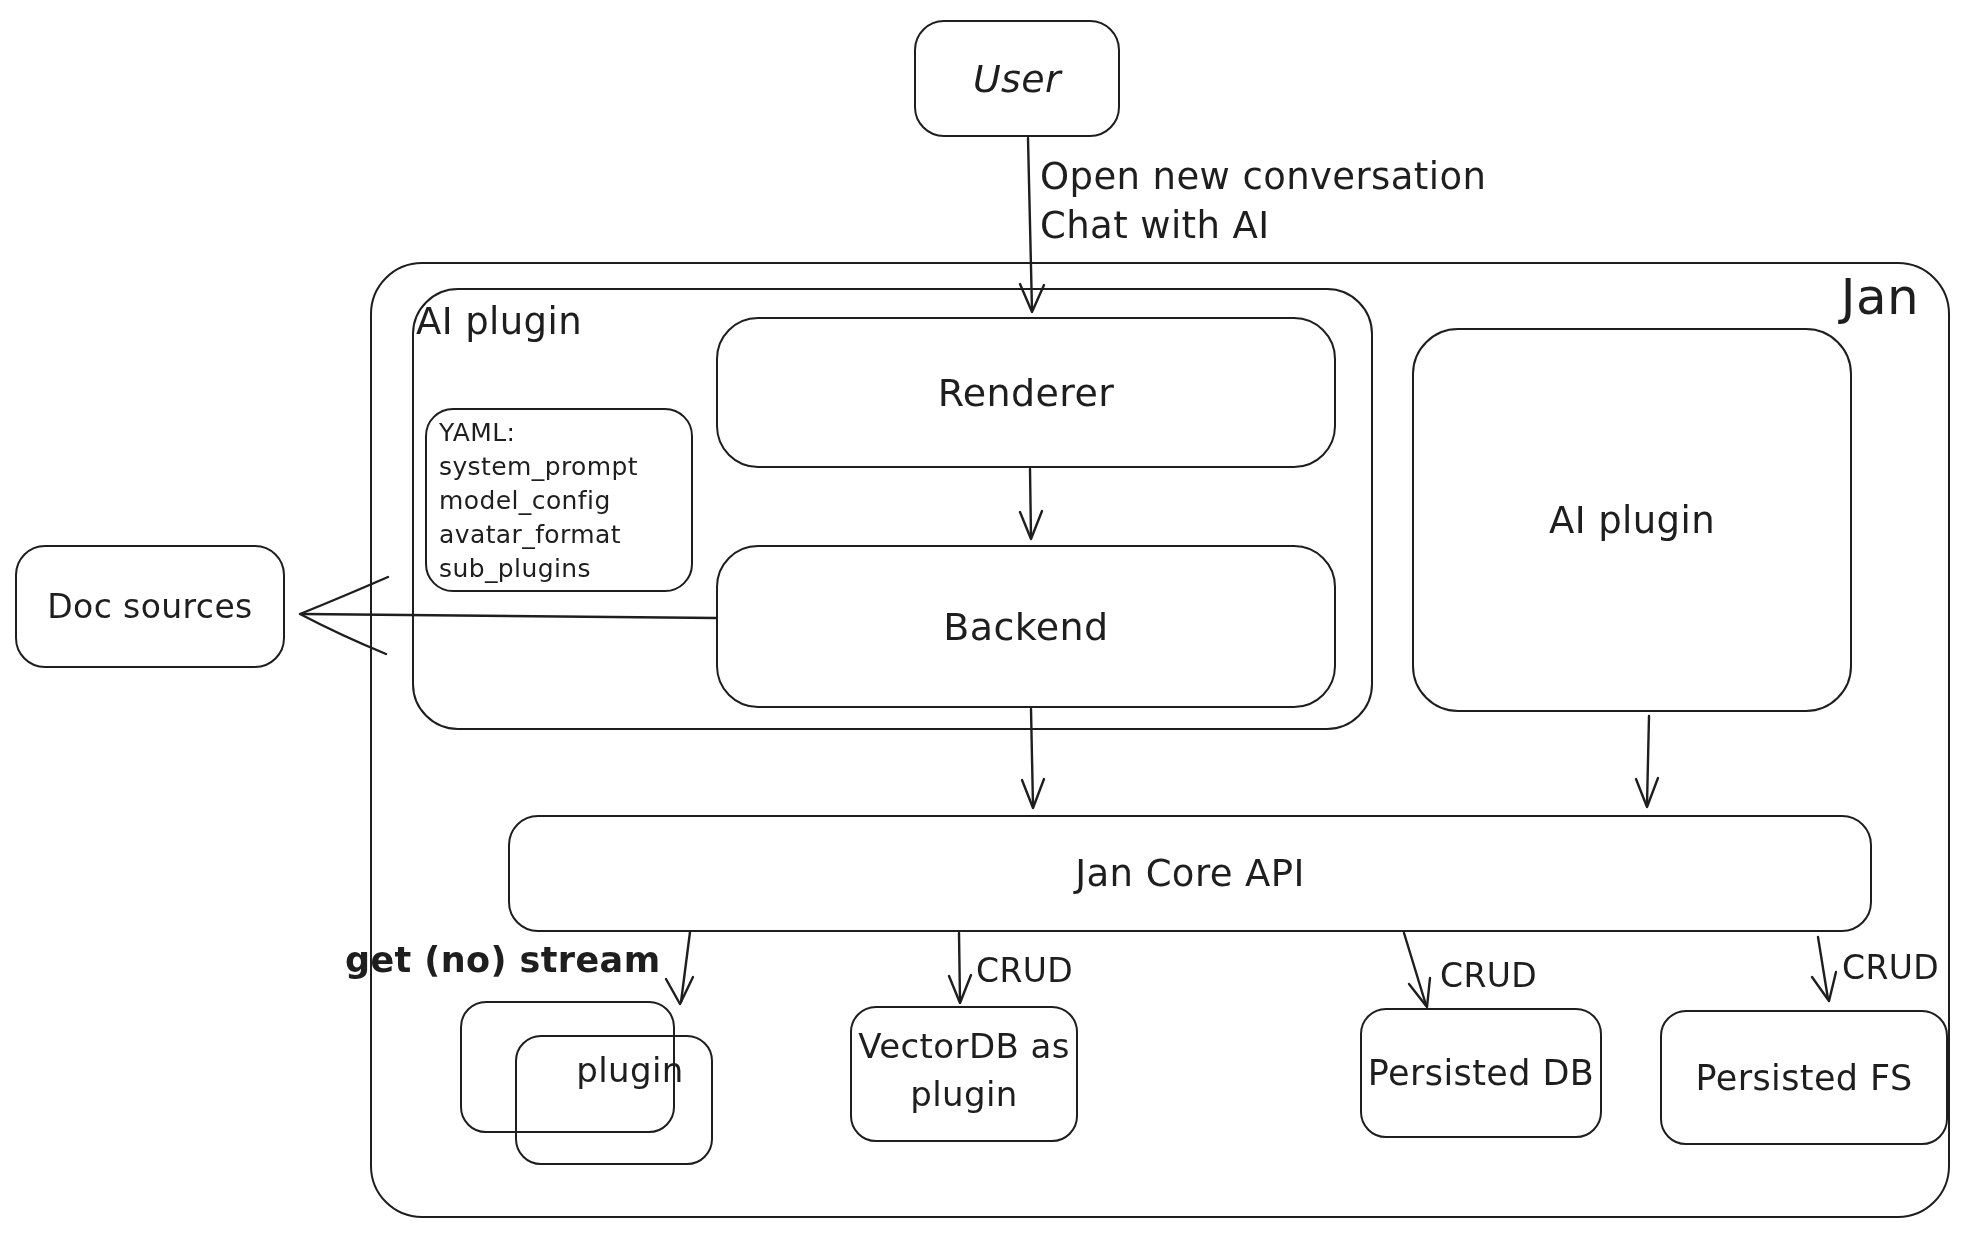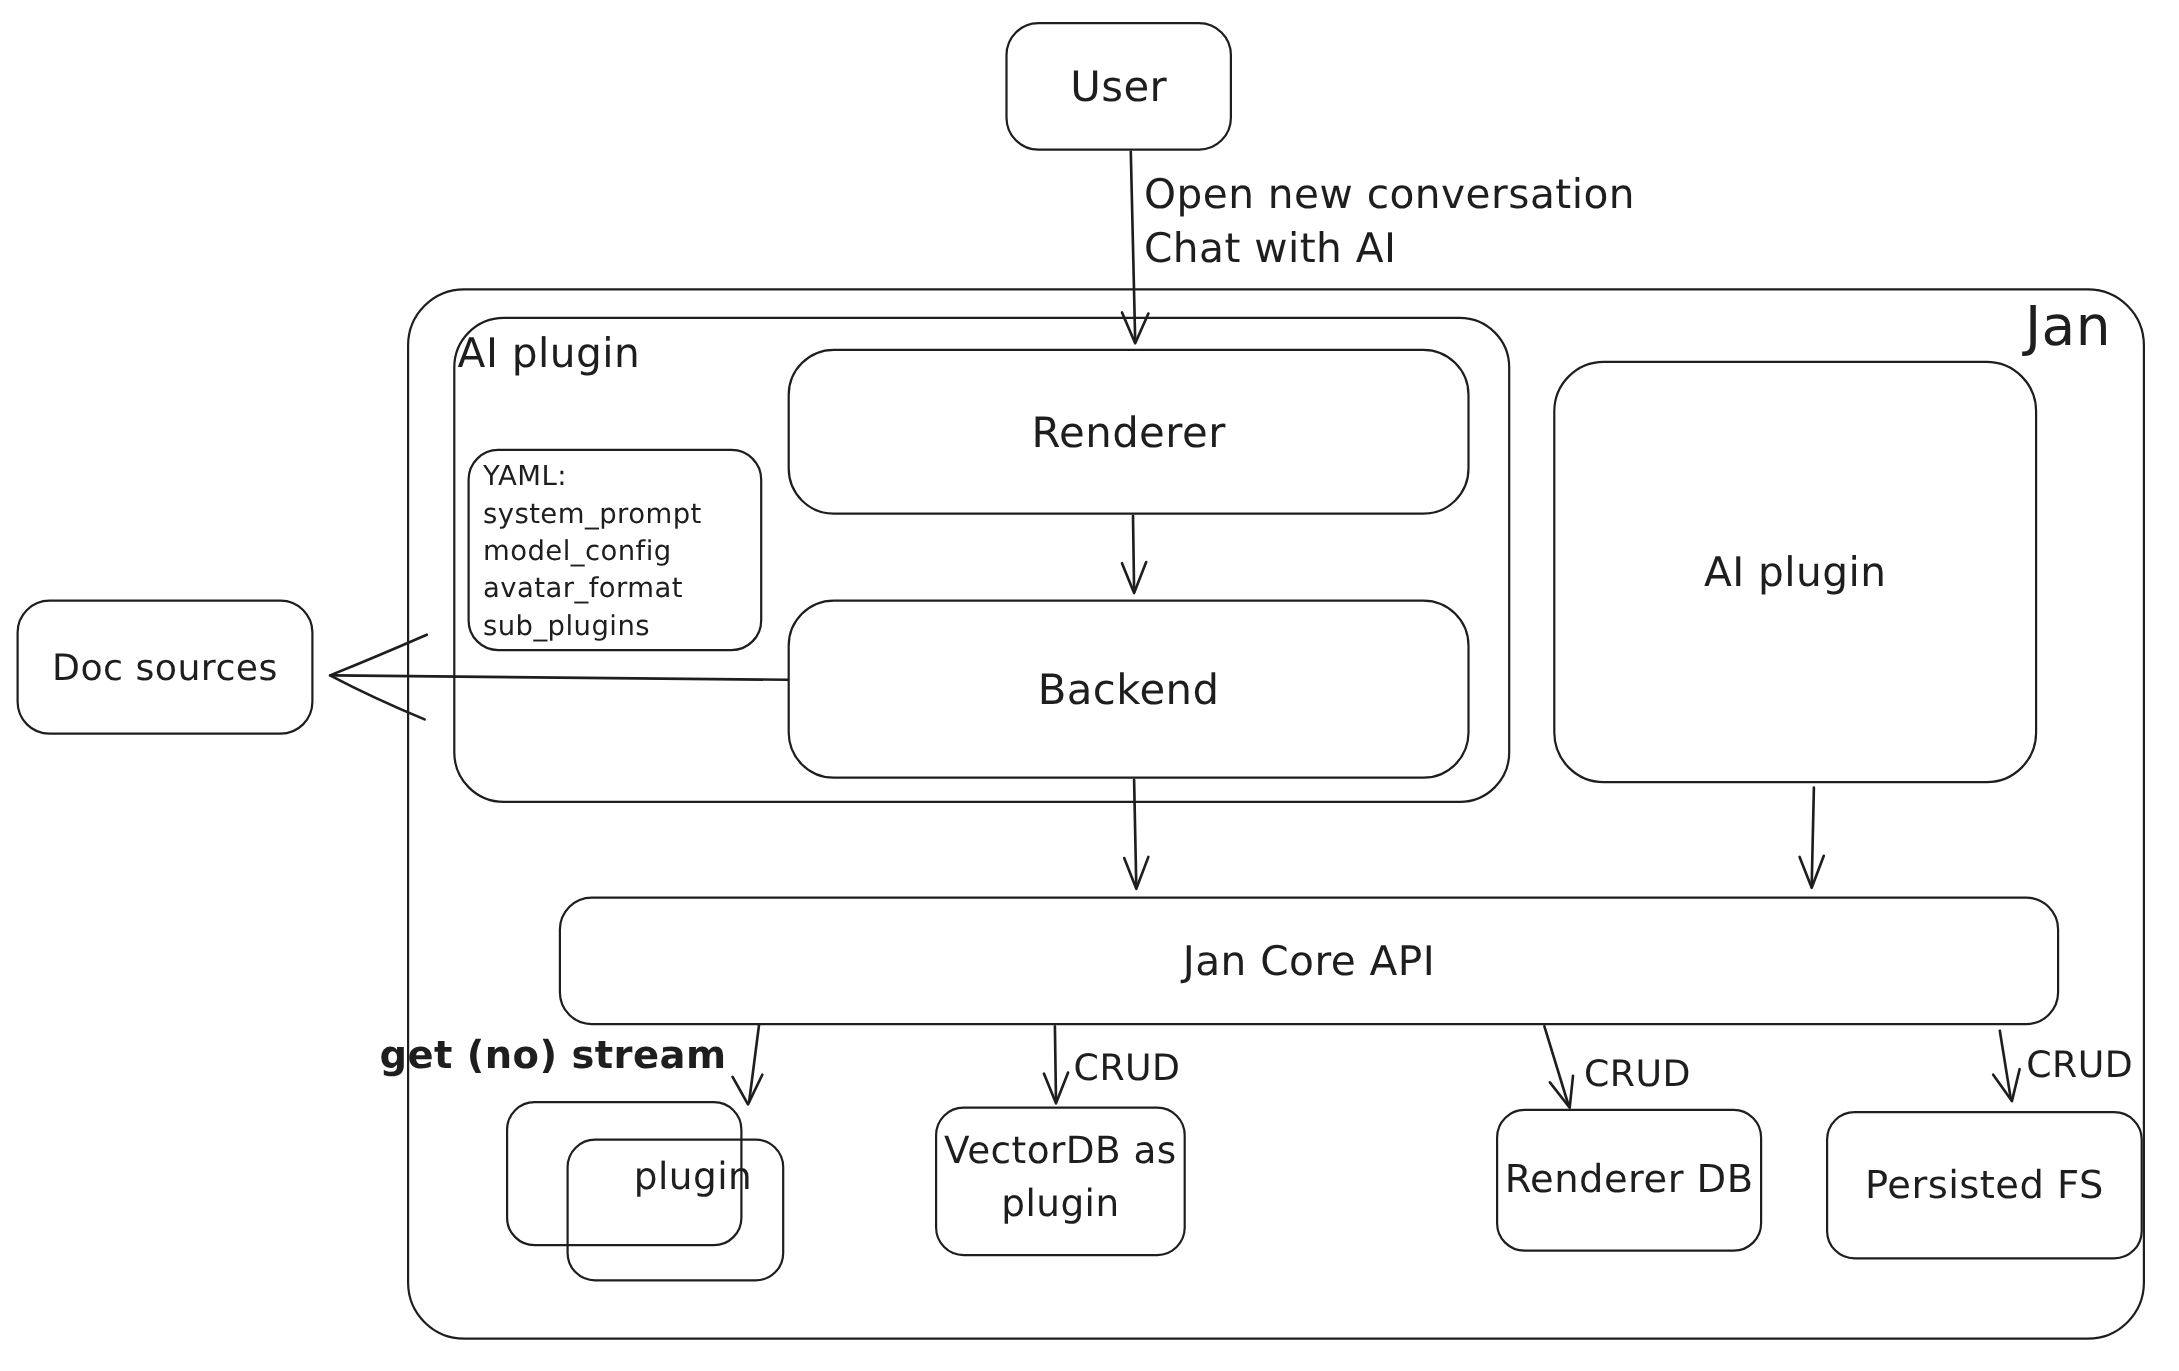--- a/index.html
+++ b/index.html
@@ -62,27 +62,27 @@
     <div>plugin</div>
   </div>
 
   <div class="box" style="left:850px;top:1006px;width:228px;height:136px;border-radius:26px;"></div>
   <div class="lbl stack" style="left:850px;top:1022px;width:228px;font-size:34px;line-height:48px;text-align:center;">
     <div>VectorDB as</div>
     <div>plugin</div>
   </div>
 
   <div class="box" style="left:1360px;top:1008px;width:242px;height:130px;border-radius:26px;"></div>
-  <div class="lbl centered" style="left:1360px;top:1008px;width:242px;height:130px;font-size:35px;">Renderer DB</div>
+  <div class="lbl centered" style="left:1360px;top:1008px;width:242px;height:130px;font-size:35px;">Persisted DB</div>
 
   <div class="box" style="left:1660px;top:1010px;width:288px;height:135px;border-radius:26px;"></div>
   <div class="lbl centered" style="left:1660px;top:1010px;width:288px;height:135px;font-size:35px;">Persisted FS</div>
 
   <div class="box" style="left:914px;top:20px;width:206px;height:117px;border-radius:30px;"></div>
-  <div class="lbl centered" style="left:914px;top:20px;width:206px;height:117px;font-size:38px;">User</div>
+  <div class="lbl centered" style="left:914px;top:20px;width:206px;height:117px;font-size:38px;font-style:italic;">User</div>
 
   <div class="lbl" style="left:1040px;top:152px;font-size:37px;line-height:49px;">
     <div>Open new conversation</div>
     <div>Chat with AI</div>
   </div>
   <div class="lbl" style="left:345px;top:940px;font-size:35px;font-weight:bold;">get (no) stream</div>
   <div class="lbl" style="left:976px;top:951px;font-size:33px;">CRUD</div>
   <div class="lbl" style="left:1440px;top:956px;font-size:33px;">CRUD</div>
   <div class="lbl" style="left:1842px;top:948px;font-size:33px;">CRUD</div>
 

